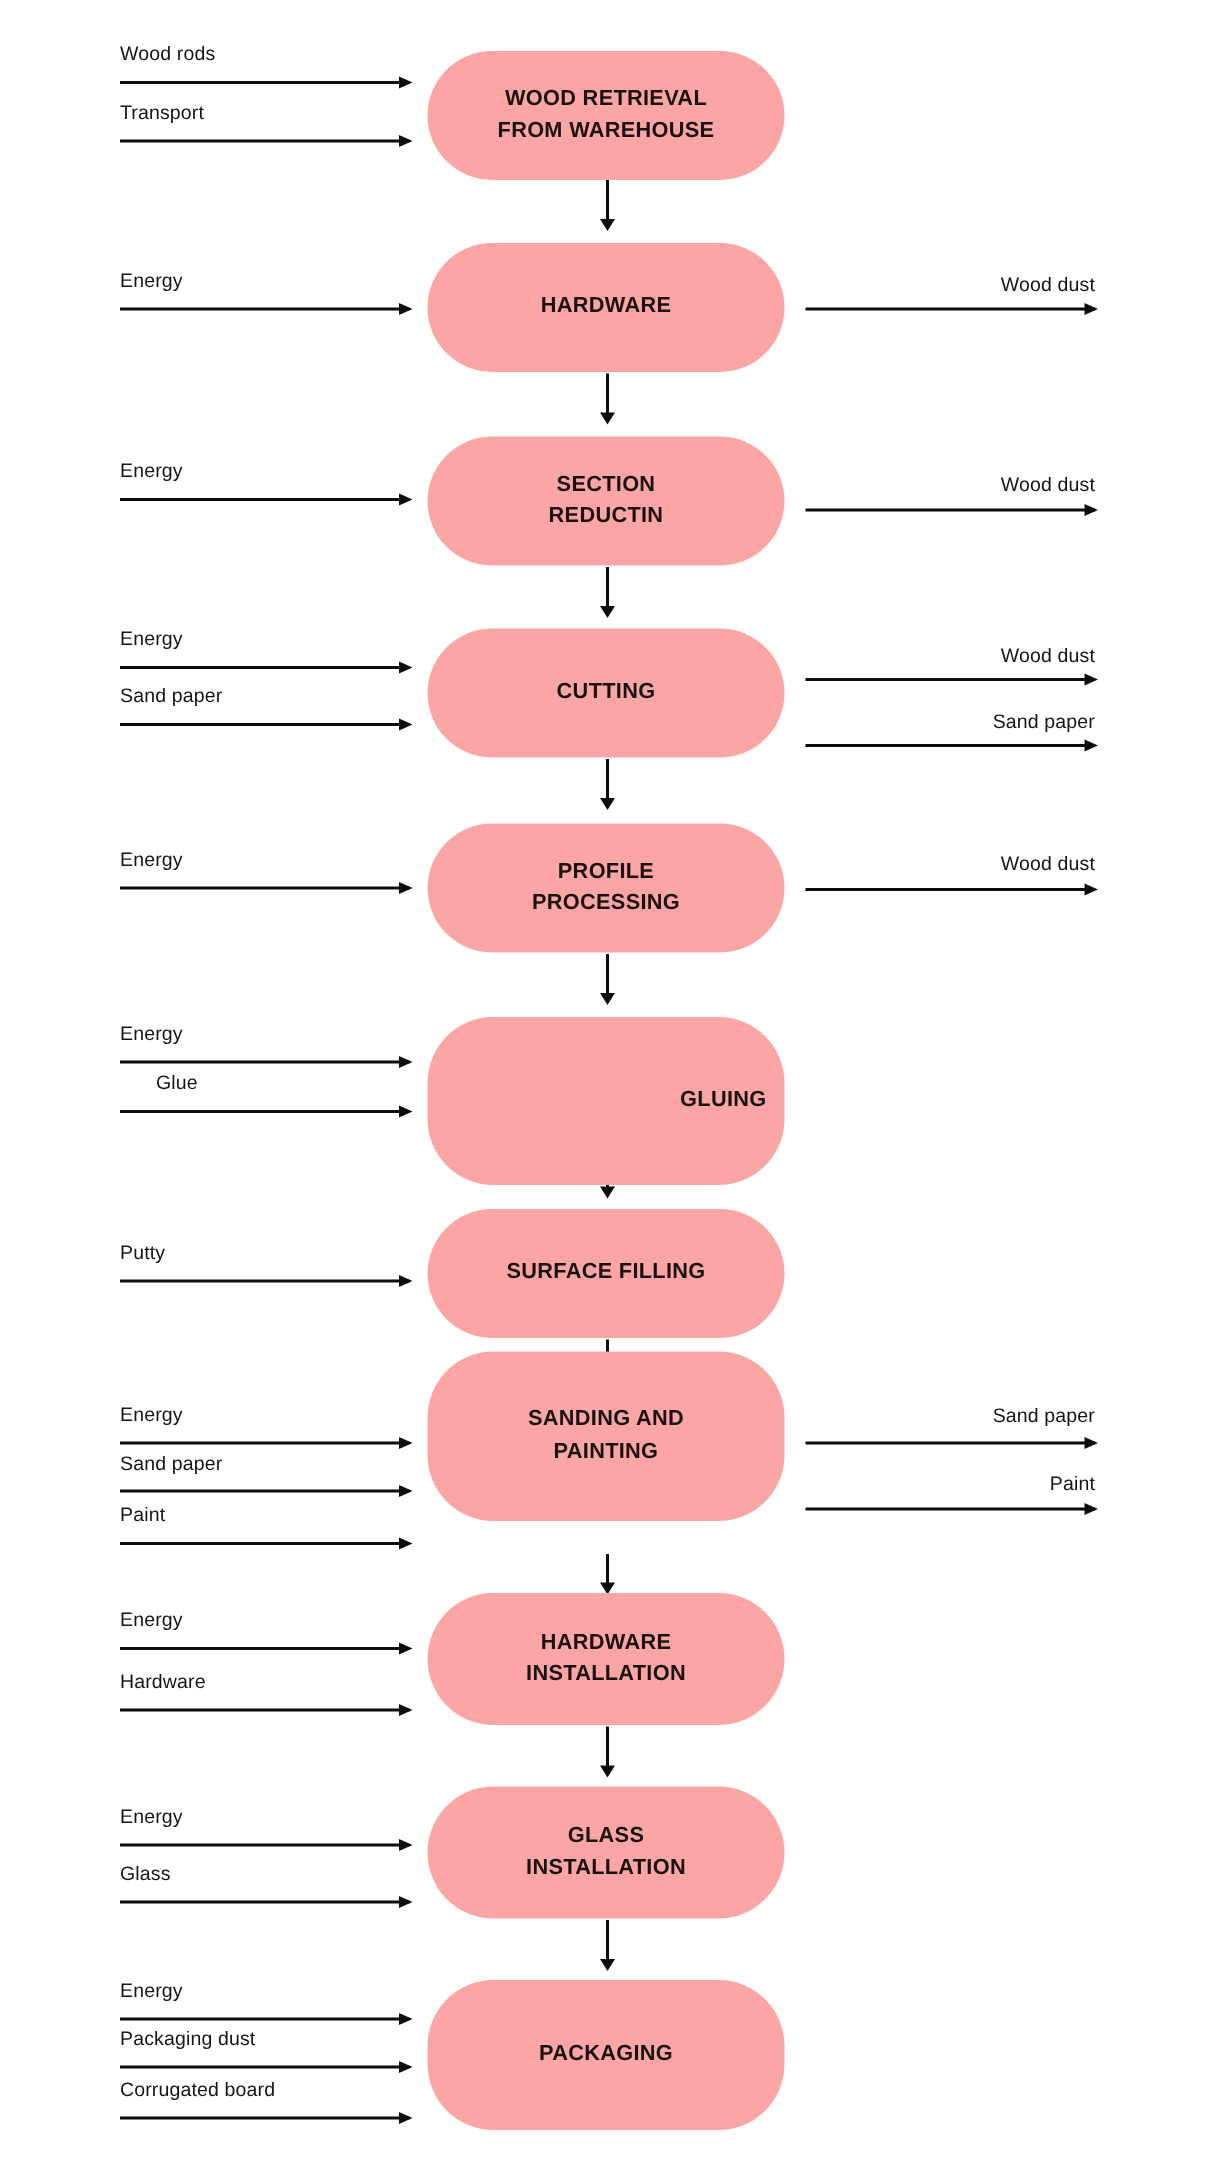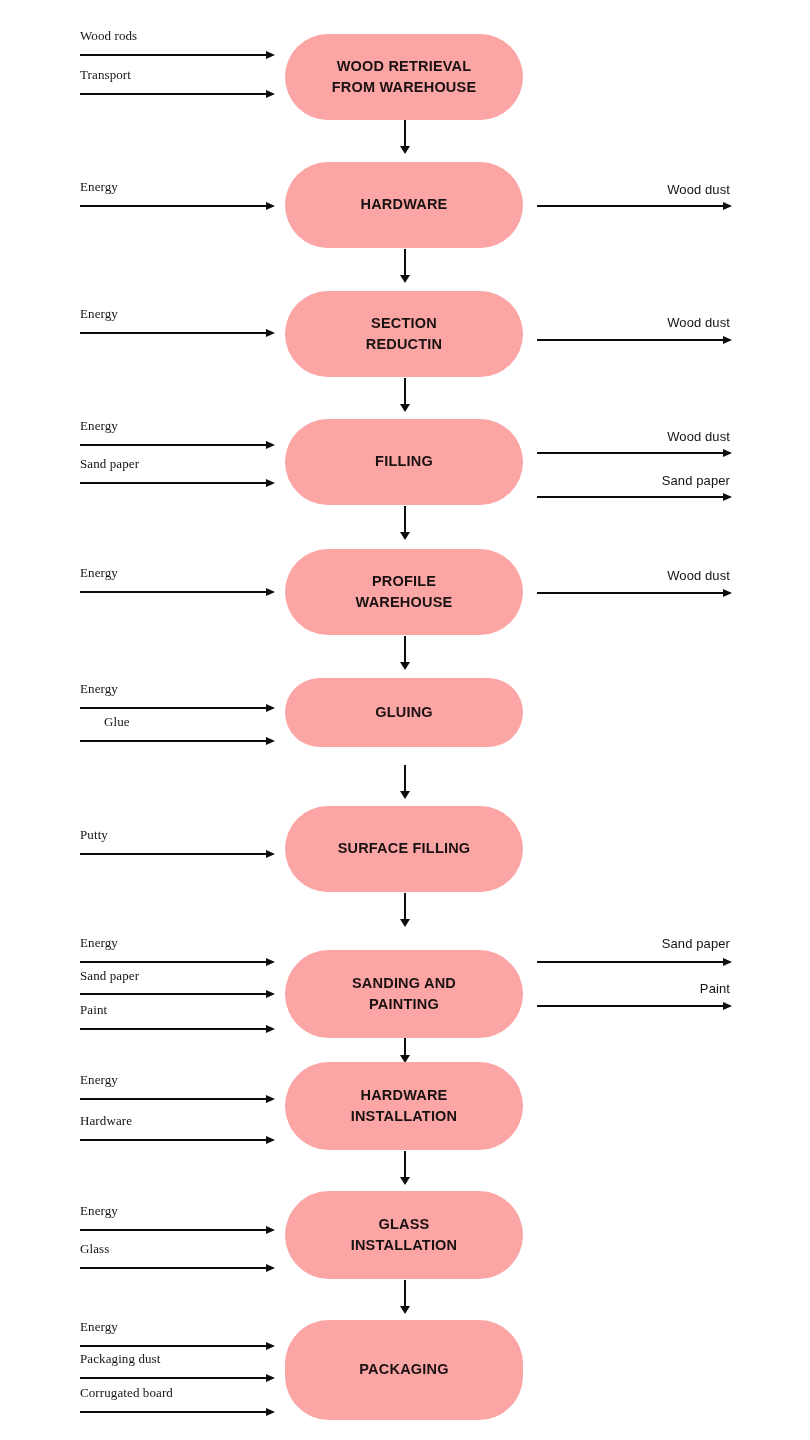--- a/index.html
+++ b/index.html
@@ -79,21 +79,21 @@
     border-left: 9px solid #0d0d0d;
   }
   .flow-text {
     position: absolute;
     font-size: 13px;
     font-weight: normal;
     color: #141414;
     white-space: nowrap;
     letter-spacing: 0.1px;
   }
-  .flow-text.input-text { text-align: right; font-family: Liberation Serif, serif; }
+  .flow-text.input-text { text-align: right; }
   .flow-text.output-text { text-align: center; }
 </style>
 </head>
 <body>
 
 <div id="canvas">
     <div class="flow-arrow" style="top: 120px; height: 27px;"></div>
     <div class="flow-arrow" style="top: 249px; height: 27px;"></div>
     <div class="flow-arrow" style="top: 378px; height: 27px;"></div>
     <div class="flow-arrow" style="top: 506px; height: 27px;"></div>
@@ -120,51 +120,51 @@
     <div class="flow-text output-text" style="right: 80px; top: 182px;">Wood dust</div>
     <div class="process-box" style="top: 291px; height: 86px;">
       <div class="process-label">SECTION
 REDUCTIN</div>
     </div>
     <div class="flow-line to-right" style="left: 80px; width: 193px; top: 332px;"></div>
     <div class="flow-text input-text" style="left: 80px; top: 306px;">Energy</div>
     <div class="flow-line to-right" style="left: 537px; width: 193px; top: 339px;"></div>
     <div class="flow-text output-text" style="right: 80px; top: 315px;">Wood dust</div>
     <div class="process-box" style="top: 419px; height: 86px;">
-      <div class="process-label">FILLING</div>
+      <div class="process-label">CUTTING</div>
     </div>
     <div class="flow-line to-right" style="left: 80px; width: 193px; top: 444px;"></div>
     <div class="flow-text input-text" style="left: 80px; top: 418px;">Energy</div>
     <div class="flow-line to-right" style="left: 80px; width: 193px; top: 482px;"></div>
     <div class="flow-text input-text" style="left: 80px; top: 456px;">Sand paper</div>
     <div class="flow-line to-right" style="left: 537px; width: 193px; top: 452px;"></div>
     <div class="flow-text output-text" style="right: 80px; top: 429px;">Wood dust</div>
     <div class="flow-line to-right" style="left: 537px; width: 193px; top: 496px;"></div>
     <div class="flow-text output-text" style="right: 80px; top: 473px;">Sand paper</div>
     <div class="process-box" style="top: 549px; height: 86px;">
       <div class="process-label">PROFILE
-WAREHOUSE</div>
+PROCESSING</div>
     </div>
     <div class="flow-line to-right" style="left: 80px; width: 193px; top: 591px;"></div>
     <div class="flow-text input-text" style="left: 80px; top: 565px;">Energy</div>
     <div class="flow-line to-right" style="left: 537px; width: 193px; top: 592px;"></div>
     <div class="flow-text output-text" style="right: 80px; top: 568px;">Wood dust</div>
-    <div class="process-box" style="top: 678px; height: 69px;">
+    <div class="process-box" style="top: 678px; height: 112px; justify-content: flex-end;">
       <div class="process-label">GLUING</div>
     </div>
     <div class="flow-line to-right" style="left: 80px; width: 193px; top: 707px;"></div>
     <div class="flow-text input-text" style="left: 80px; top: 681px;">Energy</div>
     <div class="flow-line to-right" style="left: 80px; width: 193px; top: 740px;"></div>
     <div class="flow-text input-text" style="left: 80px; top: 714px; margin-left: 24px;">Glue</div>
     <div class="process-box" style="top: 806px; height: 86px;">
       <div class="process-label">SURFACE FILLING</div>
     </div>
     <div class="flow-line to-right" style="left: 80px; width: 193px; top: 853px;"></div>
     <div class="flow-text input-text" style="left: 80px; top: 827px;">Putty</div>
-    <div class="process-box" style="top: 950px; height: 88px;">
+    <div class="process-box" style="top: 901px; height: 113px;">
       <div class="process-label">SANDING AND
 PAINTING</div>
     </div>
     <div class="flow-line to-right" style="left: 80px; width: 193px; top: 961px;"></div>
     <div class="flow-text input-text" style="left: 80px; top: 935px;">Energy</div>
     <div class="flow-line to-right" style="left: 80px; width: 193px; top: 993px;"></div>
     <div class="flow-text input-text" style="left: 80px; top: 968px;">Sand paper</div>
     <div class="flow-line to-right" style="left: 80px; width: 193px; top: 1028px;"></div>
     <div class="flow-text input-text" style="left: 80px; top: 1002px;">Paint</div>
     <div class="flow-line to-right" style="left: 537px; width: 193px; top: 961px;"></div>

